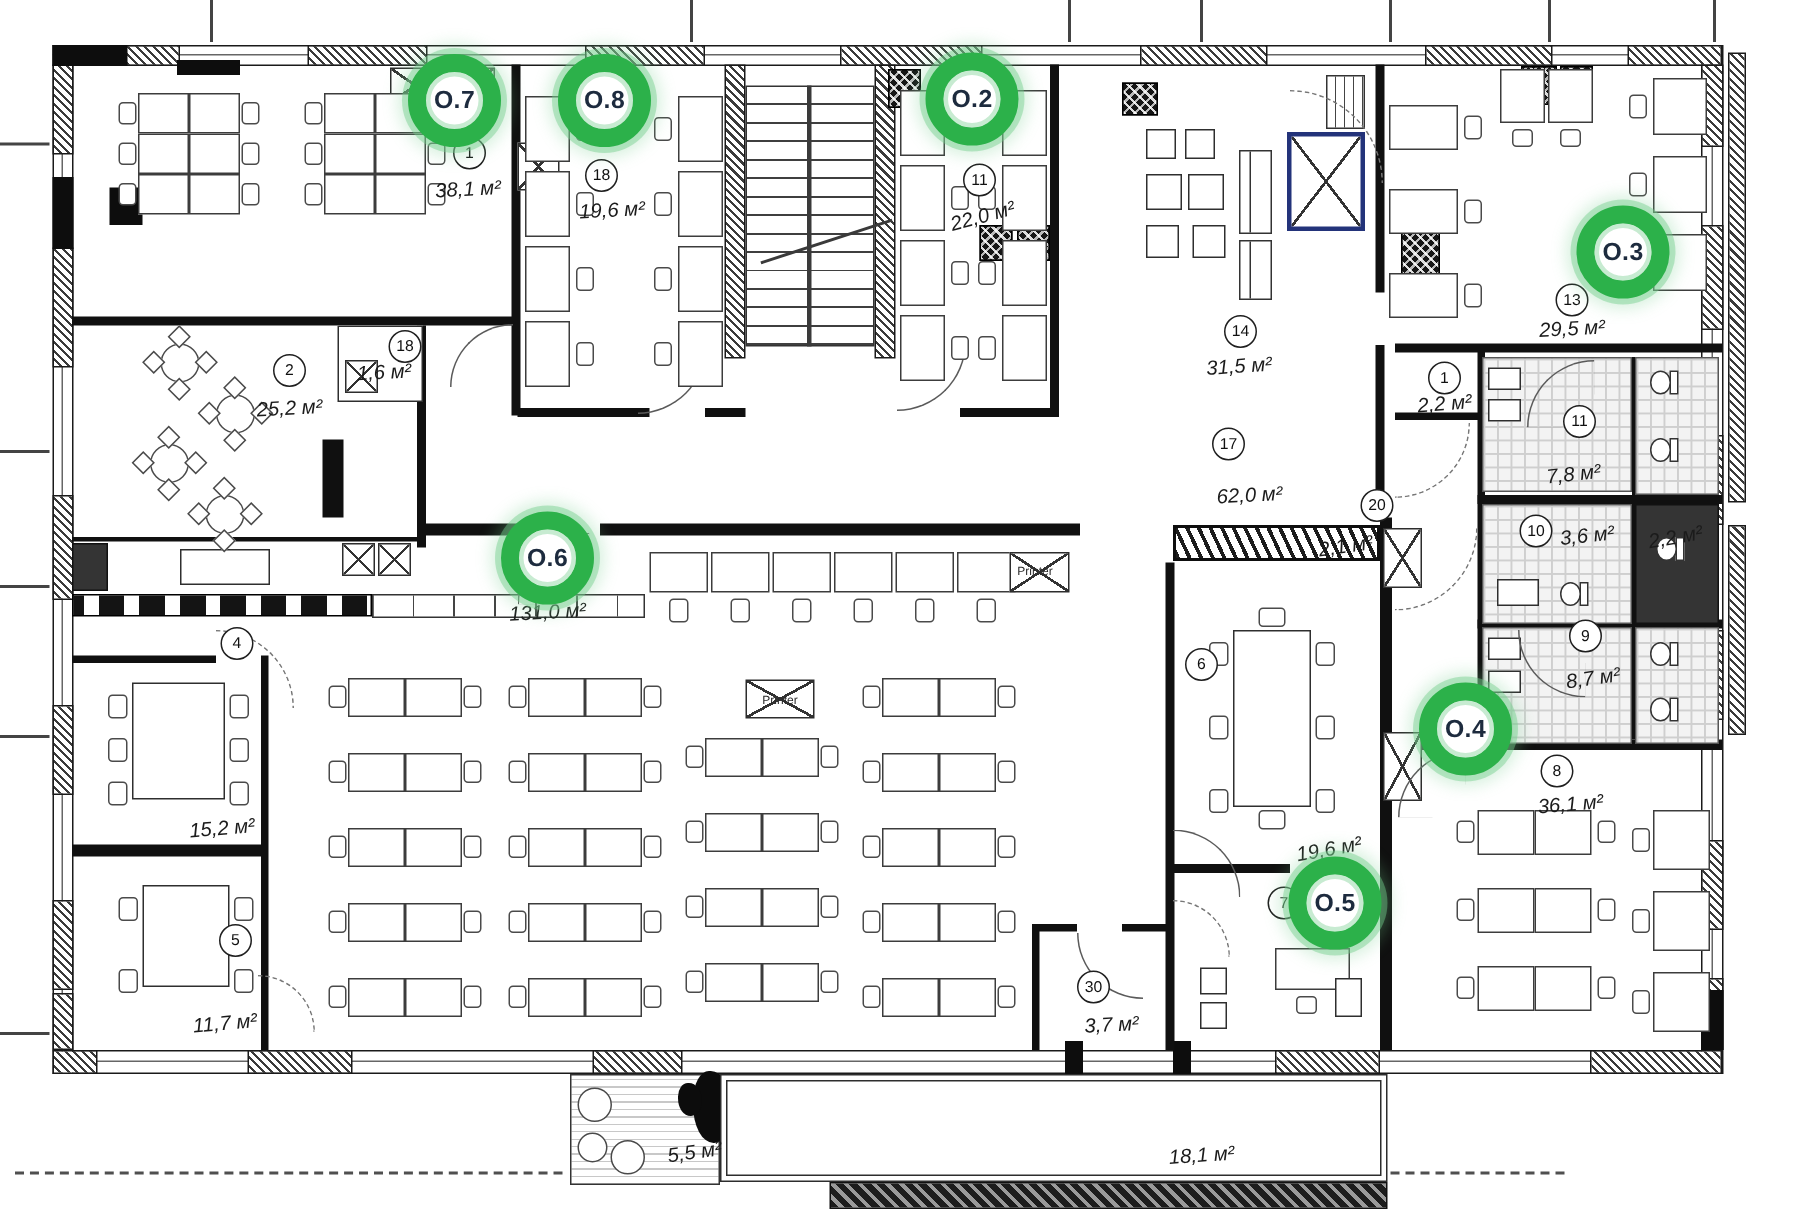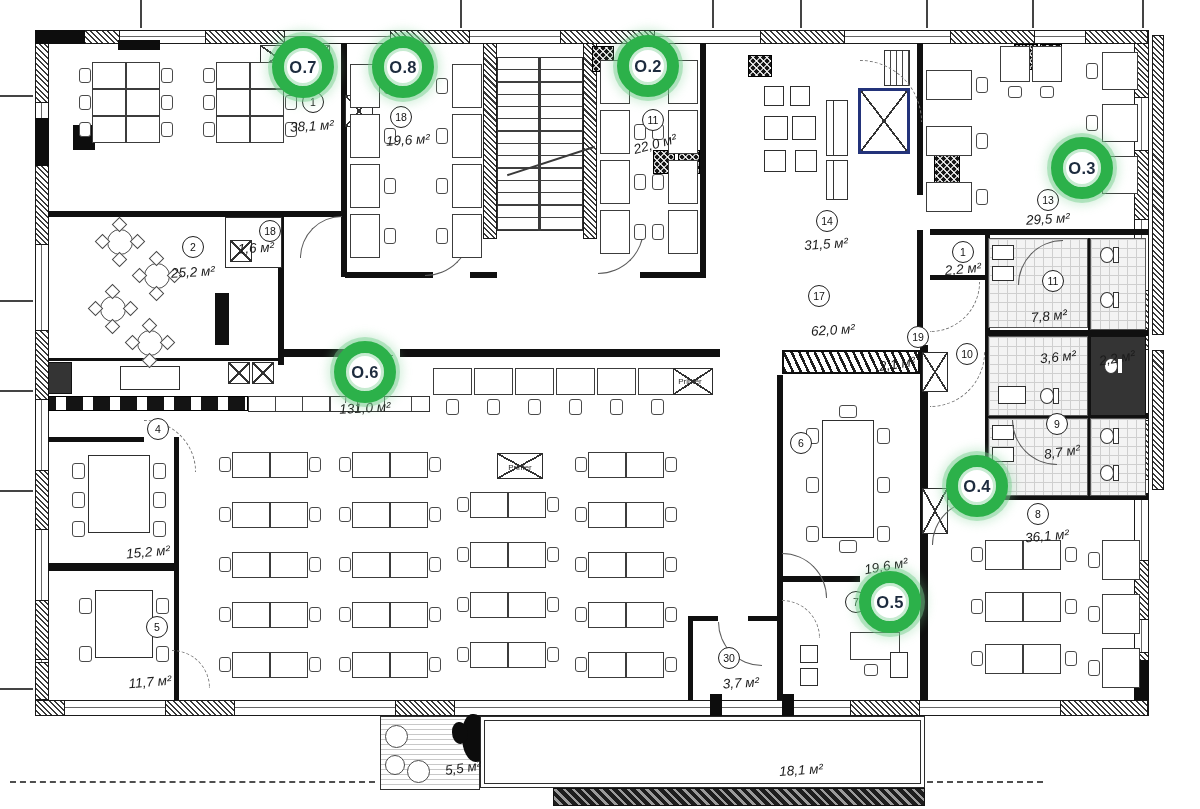--- a/index.html
+++ b/index.html
@@ -467,23 +467,23 @@
       <div class="roomnum" style="left: 1037px; top: 189px; width: 22px; height: 22px;">13</div>
       <div class="arealabel" style="left: 1048px; top: 219px; --rot: -3deg;">29,5 м²</div>
       <div class="roomnum" style="left: 816px; top: 210px; width: 22px; height: 22px;">14</div>
       <div class="arealabel" style="left: 826px; top: 244px; --rot: -4deg;">31,5 м²</div>
       <div class="roomnum" style="left: 952px; top: 241px; width: 22px; height: 22px;">1</div>
       <div class="arealabel" style="left: 963px; top: 269px; --rot: -5deg;">2,2 м²</div>
       <div class="roomnum" style="left: 1042px; top: 270px; width: 22px; height: 22px;">11</div>
       <div class="arealabel" style="left: 1049px; top: 316px; --rot: -6deg;">7,8 м²</div>
       <div class="roomnum" style="left: 808px; top: 285px; width: 22px; height: 22px;">17</div>
       <div class="arealabel" style="left: 833px; top: 330px; --rot: -3deg;">62,0 м²</div>
-      <div class="roomnum" style="left: 907px; top: 326px; width: 22px; height: 22px;">19</div>
+      <div class="roomnum" style="left: 907px; top: 326px; width: 22px; height: 22px;">20</div>
       <div class="arealabel" style="left: 897px; top: 364px; --rot: -8deg;">2,1 м²</div>
-      <div class="roomnum" style="left: 956px; top: 343px; width: 22px; height: 22px;">10</div>
+      <div class="roomnum" style="left: 1013px; top: 343px; width: 22px; height: 22px;">10</div>
       <div class="arealabel" style="left: 1058px; top: 357px; --rot: -6deg;">3,6 м²</div>
       <div class="roomnum" style="left: 1046px; top: 413px; width: 22px; height: 22px;">9</div>
       <div class="arealabel" style="left: 1062px; top: 452px; --rot: -8deg;">8,7 м²</div>
       <div class="roomnum" style="left: 1027px; top: 503px; width: 22px; height: 22px;">8</div>
       <div class="arealabel" style="left: 1047px; top: 536px; --rot: -5deg;">36,1 м²</div>
       <div class="roomnum" style="left: 182px; top: 236px; width: 22px; height: 22px;">2</div>
       <div class="arealabel" style="left: 193px; top: 272px; --rot: -3deg;">25,2 м²</div>
       <div class="roomnum" style="left: 259px; top: 220px; width: 22px; height: 22px;">18</div>
       <div class="arealabel" style="left: 256px; top: 248px; --rot: -3deg;">1,6 м²</div>
       <div class="roomnum" style="left: 147px; top: 418px; width: 22px; height: 22px;">4</div>

